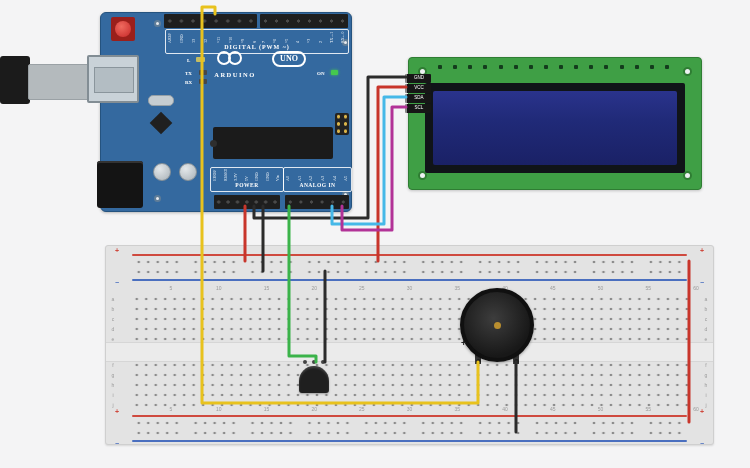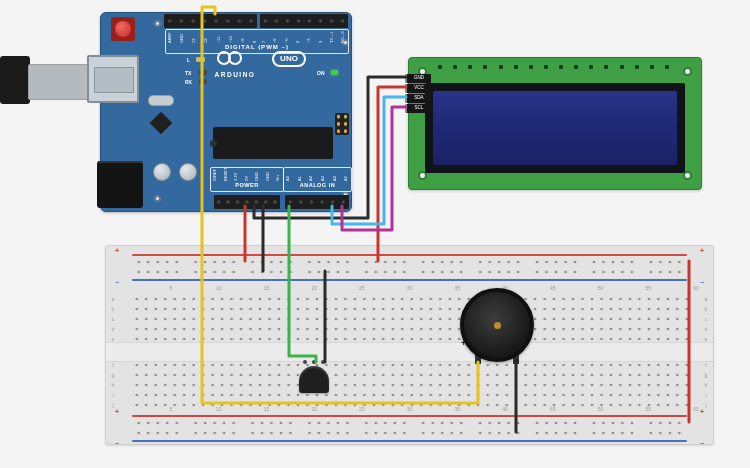--- a/index.html
+++ b/index.html
@@ -25,21 +25,21 @@
   .bb-grid{position:absolute;left:26px;width:560px;height:48px;
     background-image:radial-gradient(circle,#8b8b8b 1.2px,transparent 1.6px);
     background-size:9.49px 10px;background-position:0 0;}
   .bb-gap{position:absolute;left:0;right:0;top:96px;height:18px;background:#ebebeb;border-top:1px solid #d6d6d6;border-bottom:1px solid #d6d6d6;}
   .bb-numbers{position:absolute;left:59px;width:537px;height:8px;display:flex;justify-content:space-between;}
   .bbnum{display:block;width:12px;text-align:center;font-size:5px;line-height:8px;color:#9a9a9a;}
   .bb-letters{position:absolute;width:8px;}
   .bblet{display:block;height:10px;line-height:10px;font-size:5px;color:#9a9a9a;text-align:center;}
 
   
-  #arduino{position:absolute;left:100px;top:12px;width:250px;height:198px;background:#34699f;border:1px solid #25537f;border-radius:6px;box-shadow:0 1px 3px rgba(0,0,0,.25);}
+  #arduino{position:absolute;left:100px;top:12px;width:250px;height:198px;background:#34699f;border:1px solid #25537f;border-radius:6px;box-shadow:0 1px 3px rgba(0,0,0,.25);font-family:Liberation Serif, serif;}
   .header-strip{position:absolute;height:14px;background:#1e1e1e;border-radius:1px;
     background-image:radial-gradient(circle,#4a4a4a 1.4px,transparent 1.8px);}
   .silkbox{position:absolute;border:1px solid rgba(255,255,255,.85);border-radius:2px;}
   .pinrow{display:flex;justify-content:space-between;height:13px;overflow:hidden;padding:0 2px;}
   .vpin{writing-mode:vertical-rl;transform:rotate(180deg);font-size:4px;line-height:1.2;color:#f0f5fa;}
   .silktext{font-size:6px;font-weight:bold;color:#fff;text-align:center;letter-spacing:1px;line-height:8px;}
   .silktext.small{font-size:5.5px;letter-spacing:.5px;}
   .mhole{position:absolute;width:7px;height:7px;border-radius:50%;background:#e8eaed;border:2px solid #5f7d98;box-sizing:border-box;}
   .ledlabel{position:absolute;font-size:5px;font-weight:bold;color:#fff;line-height:5px;}
   .led{position:absolute;border-radius:1px;}

